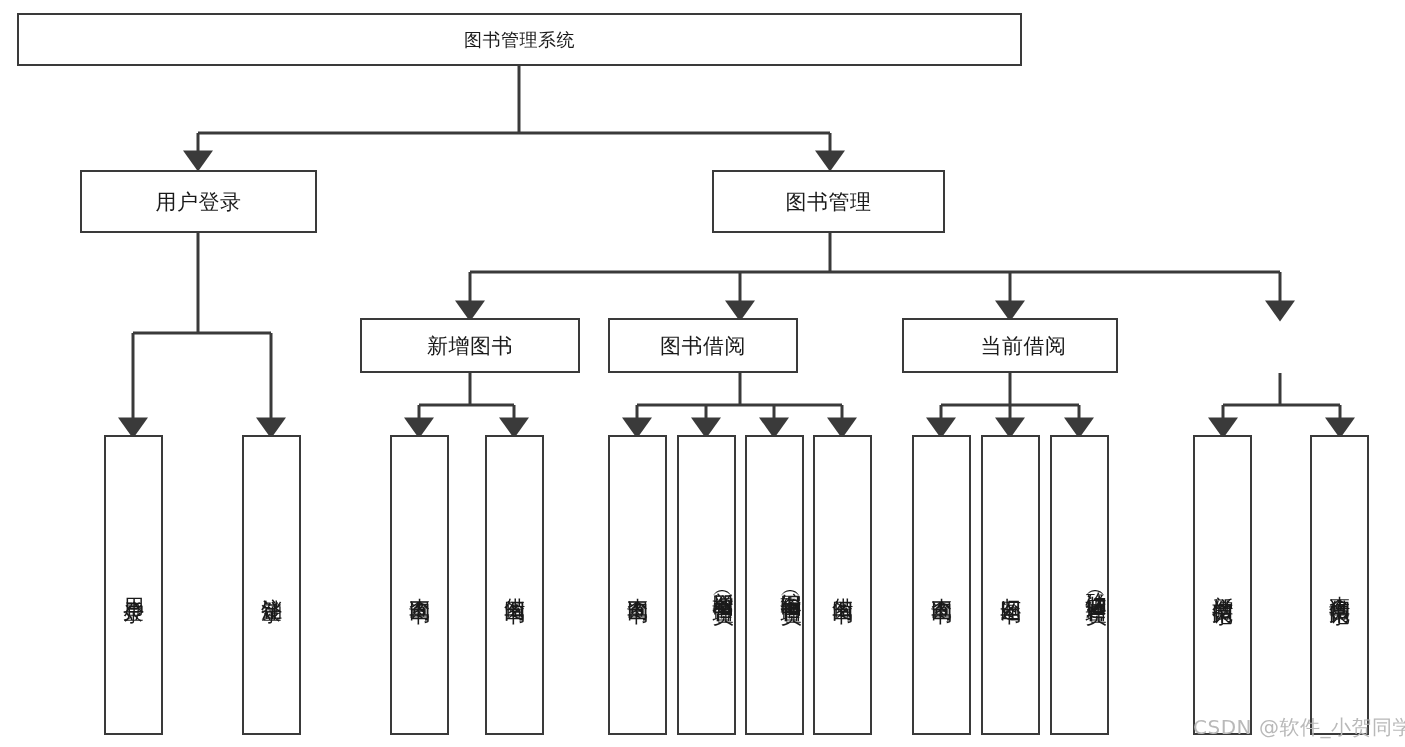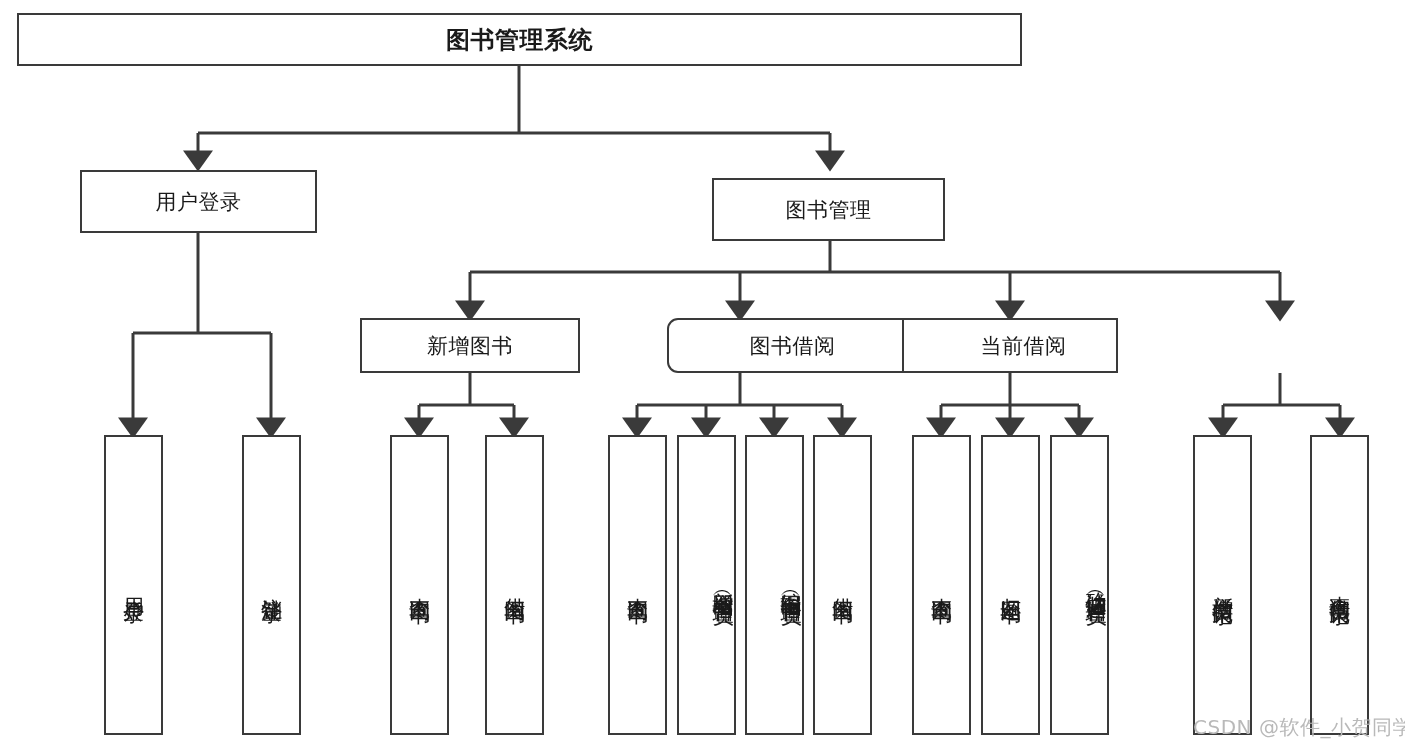--- a/index.html
+++ b/index.html
@@ -19,21 +19,21 @@
     border:2px solid #3a3a3a;
     display:flex;
     align-items:center;
     justify-content:center;
     color:#1a1a1a;
     letter-spacing:0.5px;
   }
   .node.h{           
     font-size:21px;
   }
-  .node.root{font-size:24px;font-weight:bold;}
+  .node.root{font-size:18px;}
   .node.v{           
     writing-mode:vertical-rl;
     text-orientation:upright;
     font-size:21px;
     align-items:center;
     justify-content:center;
     padding:4px 0;
     line-height:1.08;
     letter-spacing:2px;
   }
@@ -103,24 +103,24 @@
       <path d="M1280,373 L1280,405"></path>
       <path d="M1223,405 L1340,405"></path>
       <path d="M1223,405 L1223,427" marker-end="url(#arw)"></path>
       <path d="M1340,405 L1340,427" marker-end="url(#arw)"></path>
     </g>
   </svg>
 
   <div class="node h root" style="left:17px;top:13px;width:1005px;height:53px;">图书管理系统</div>
 
   <div class="node h" style="left:80px;top:170px;width:237px;height:63px;">用户登录</div>
-  <div class="node h" style="left:712px;top:170px;width:233px;height:63px;margin-top:8px;">图书管理</div>
+  <div class="node h" style="left:712px;top:170px;width:233px;height:63px;">图书管理</div>
 
   <div class="node h" style="left:360px;top:318px;width:220px;height:55px;">新增图书</div>
-  <div class="node h" style="left:667px;top:318px;width:251px;height:55px;border-radius:11px;">图书借阅</div>
+  <div class="node h" style="left:608px;top:318px;width:190px;height:55px;">图书借阅</div>
   <div class="node h" style="left:902px;top:318px;width:216px;height:55px;padding-left:27px;">当前借阅</div>
 
   <div class="node v" style="left:104px;top:435px;width:59px;height:300px;">用户登录</div>
   <div class="node v" style="left:242px;top:435px;width:59px;height:300px;">注销登录</div>
 
   <div class="node v" style="left:390px;top:435px;width:59px;height:300px;">查询图书</div>
   <div class="node v" style="left:485px;top:435px;width:59px;height:300px;">借阅图书</div>
 
   <div class="node v" style="left:608px;top:435px;width:59px;height:300px;">查询图书</div>
   <div class="node v tall" style="left:677px;top:435px;width:59px;height:300px;">新增图书（管理员）</div>

